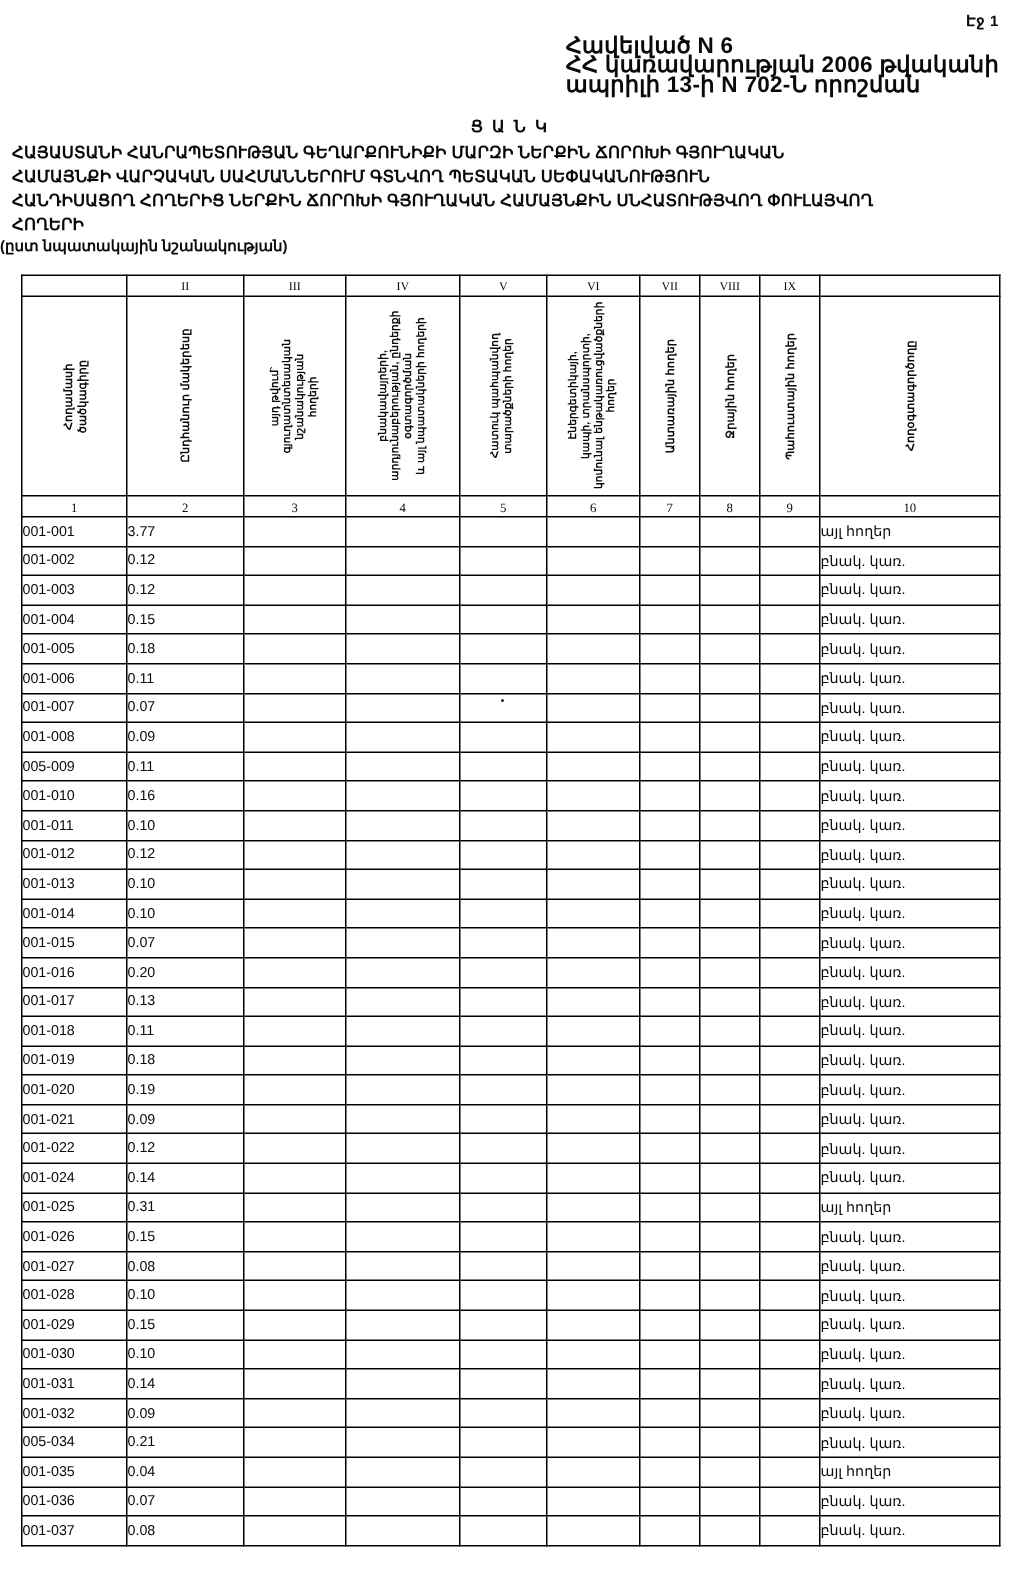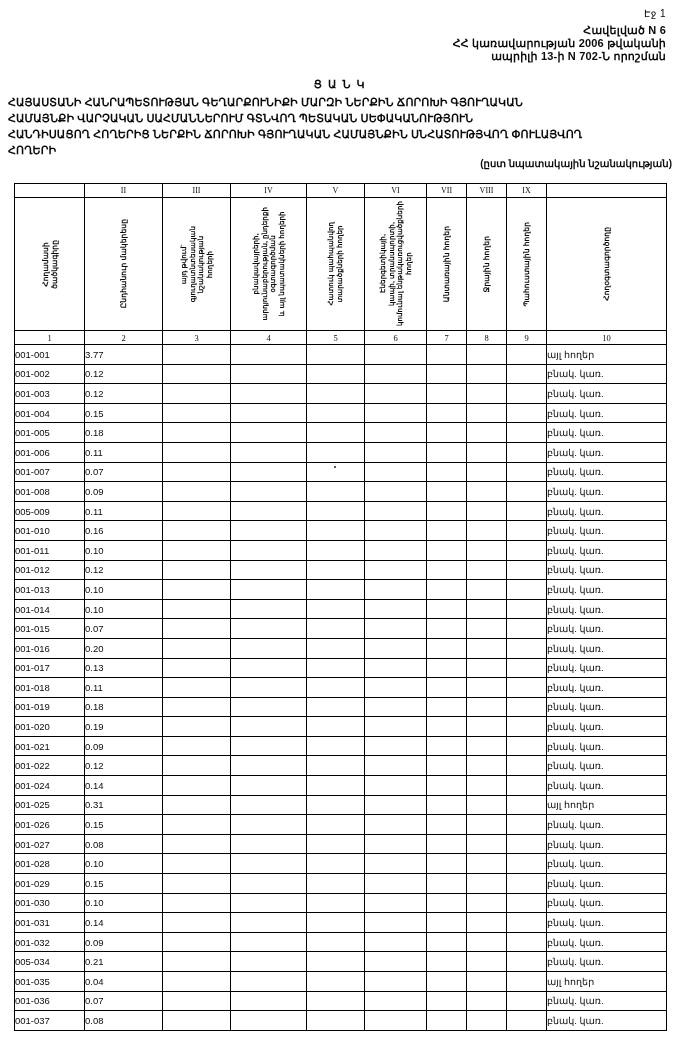--- a/index.html
+++ b/index.html
@@ -21,30 +21,30 @@
     height: 1051px;
     padding: 0;
   }
   
   .page-num {
     position: absolute;
     top: 8px;
     right: 14px;
     font-family: "Liberation Sans", sans-serif;
     font-size: 10px;
-    font-weight: normal;
+    font-weight: bold;
     letter-spacing: 0.4px;
   }
   .attach-block {
     position: absolute;
     top: 24px;
     right: 14px;
-    text-align: right;
+    text-align: left;
     font-family: "Liberation Sans", sans-serif;
-    font-size: 11px;
+    font-size: 15px;
     font-weight: bold;
     line-height: 13px;
     letter-spacing: 0.2px;
   }
   .doc-title {
     position: absolute;
     top: 78px;
     left: 0;
     width: 680px;
     text-align: center;
@@ -63,21 +63,21 @@
     font-weight: bold;
     line-height: 16px;
     letter-spacing: 0.1px;
   }
   .title-lines div { white-space: nowrap; }
   .subnote {
     position: absolute;
     top: 158px;
     left: 0;
     width: 672px;
-    text-align: right;
+    text-align: left;
     font-family: "Liberation Sans", sans-serif;
     font-size: 10px;
     font-weight: bold;
   }
   
   table.main {
     position: absolute;
     top: 183px;
     left: 14px;
     width: 652px;

